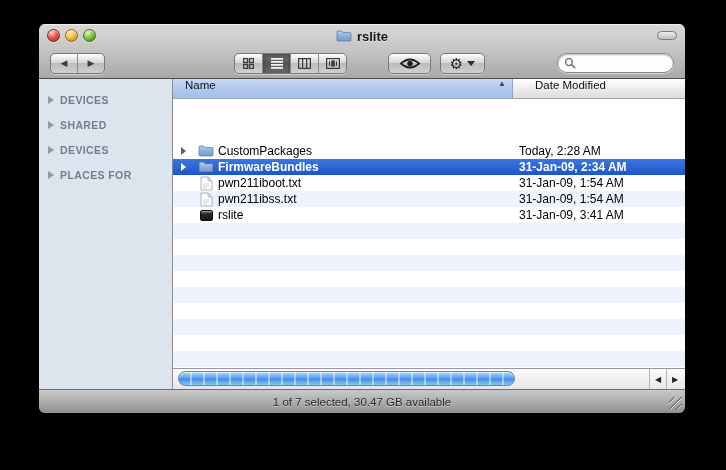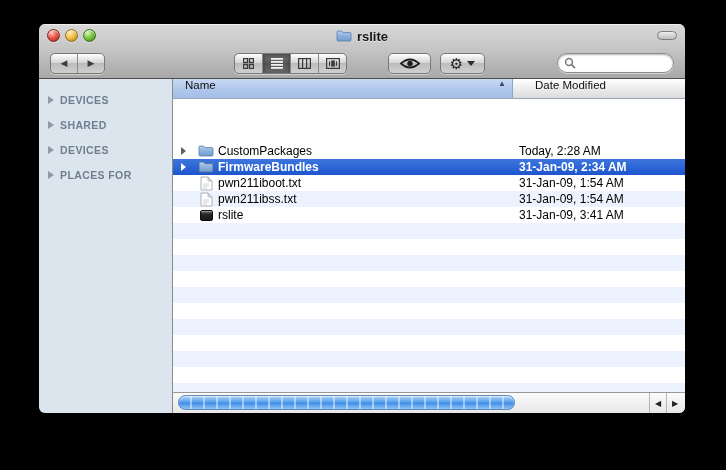--- a/index.html
+++ b/index.html
@@ -285,15 +285,19 @@
         <div class="hscroll">
           <div class="hthumb"></div>
           <div class="harrows">
             <div class="harrow left">◀</div>
             <div class="harrow right">▶</div>
           </div>
         </div>
       </div>
     </div>
 
+    <div class="statusbar">
+      <span class="statustext">1 of 7 selected, 30.47 GB available</span>
+      <div class="resizegrip"></div>
+    </div>
 
   </div>
 </div>
 
 </body></html>

